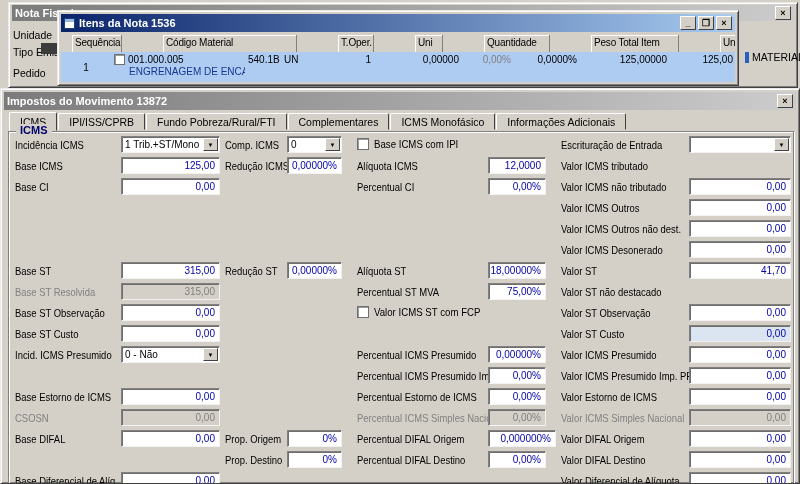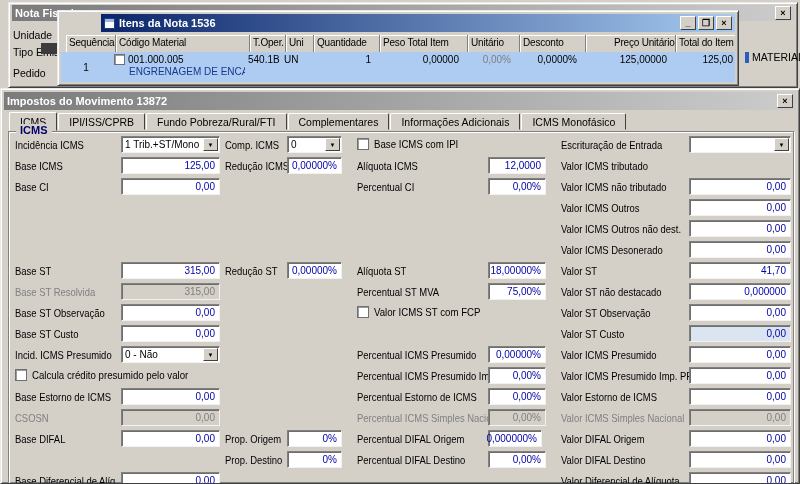--- a/index.html
+++ b/index.html
@@ -4,38 +4,38 @@
 <style>
   *{margin:0;padding:0;box-sizing:border-box;}
   html,body{width:800px;height:484px;overflow:hidden;}
   body{font-family:"Liberation Sans",sans-serif;font-size:11px;color:#000;background:#d4d0c8;}
   #stage{position:relative;width:800px;height:484px;background:#d4d0c8;overflow:hidden;}
 
   .win{position:absolute;background:#d4d0c8;border:1px solid;border-color:#e9e9e9 #404040 #404040 #e9e9e9;
        box-shadow:inset 1px 1px 0 #ffffff, inset -1px -1px 0 #808080;}
   .tbar{position:absolute;left:3px;right:3px;top:3px;height:18px;display:flex;align-items:center;
         padding:0 3px;gap:4px;overflow:hidden;}
-  .tbar.blue{background:linear-gradient(90deg,#0a246a,#a6caf0);margin-left:40px;}
+  .tbar.blue{background:linear-gradient(90deg,#0a246a,#a6caf0);}
   .tbar.gray{background:linear-gradient(90deg,#7b7b7b,#cccccc);}
   .ttxt{color:#fff;font-weight:bold;font-size:11px;white-space:nowrap;}
   .tbtns{margin-left:auto;display:flex;gap:2px;}
   .wbtn{width:16px;height:14px;background:#d4d0c8;border:1px solid;border-color:#fff #404040 #404040 #fff;
         font-size:9px;line-height:12px;text-align:center;font-weight:bold;color:#000;cursor:default;}
 
   
   #win-nf{left:8px;top:2px;width:790px;height:86px;}
   #win-nf .tbar{top:2px;height:16px;}
   .nf-lab{position:absolute;font-size:10.5px;white-space:nowrap;text-align:right;}
   .nf-dark{position:absolute;left:32px;top:40px;width:21px;height:11px;background:#3c3c3c;}
   .nf-mat{position:absolute;left:736px;top:48px;display:flex;align-items:center;gap:3px;font-size:10.5px;white-space:nowrap;}
   .nf-matbar{width:4px;height:11px;background:#2a5fc0;display:inline-block;}
 
   
   #win-items{left:57px;top:10px;width:682px;height:76px;}
-  #items-head{position:absolute;left:8px;right:3px;top:24px;height:25px;display:flex;background:#d4d0c8;overflow:hidden;}
+  #items-head{position:absolute;left:14px;right:3px;top:24px;height:25px;display:flex;background:#d4d0c8;overflow:hidden;gap:41px;}
   .hcell{flex:0 0 auto;border-right:1px solid #808080;border-bottom:1px solid #808080;
          box-shadow:inset 1px 1px 0 #fff;padding:2px 2px 0 3px;font-size:10px;letter-spacing:-0.2px;
          white-space:nowrap;overflow:hidden;}
   #items-body{position:absolute;left:3px;right:3px;top:41px;bottom:3px;background:#fff;overflow:hidden;}
   .irow{display:flex;height:30px;background:#aecbf2;}
   .icell{flex:0 0 auto;padding:2px 4px 0 3px;font-size:10px;white-space:nowrap;overflow:hidden;}
   .icell.r{text-align:right;}
   .icell.gray{color:#808080;}
   .c-seq{display:flex;align-items:center;justify-content:center;padding:0;}
   .codline{display:flex;align-items:center;gap:3px;}
@@ -144,22 +144,22 @@
       <span class="ttxt">Impostos do Movimento 13872</span>
       <span class="tbtns">
         <span class="wbtn">×</span>
       </span>
     </div>
     <div id="tabs">
         <div class="tab active">ICMS</div>
         <div class="tab">IPI/ISS/CPRB</div>
         <div class="tab">Fundo Pobreza/Rural/FTI</div>
         <div class="tab">Complementares</div>
+        <div class="tab">ICMS Monofásico</div>
         <div class="tab">Informações Adicionais</div>
-        <div class="tab">ICMS Monofásico</div>
       </div>
     <div id="groupbox"></div>
     <div id="legend">ICMS</div>
     <div id="fields">
         <div class="fld-label" style="left: 14px; top: 50px;">Incidência ICMS</div>
         <div class="sel" style="left: 120px; top: 47px; width: 99px;">
           <span class="sel-val">1 Trib.+ST/Mono</span>
           <span class="sel-btn">▼</span>
         </div>
         <div class="fld-label" style="left: 224px; top: 50px;">Comp. ICMS</div>
@@ -201,21 +201,20 @@
         <div class="fld" style="left: 286px; top: 173px; width: 55px;">0,00000%</div>
         <div class="fld-label" style="left: 356px; top: 176px;">Alíquota ST</div>
         <div class="fld" style="left: 487px; top: 173px; width: 58px;">18,00000%</div>
         <div class="fld-label" style="left: 560px; top: 176px;">Valor ST</div>
         <div class="fld" style="left: 688px; top: 173px; width: 102px;">41,70</div>
         <div class="fld-label dis" style="left: 14px; top: 197px;">Base ST Resolvida</div>
         <div class="fld dis" style="left: 120px; top: 194px; width: 99px;">315,00</div>
         <div class="fld-label" style="left: 356px; top: 197px;">Percentual ST MVA</div>
         <div class="fld" style="left: 487px; top: 194px; width: 58px;">75,00%</div>
         <div class="fld-label" style="left: 560px; top: 197px;">Valor ST não destacado</div>
-        <div class="fld" style="left: 688px; top: 194px; width: 102px;">0,000000</div>
         <div class="fld-label" style="left: 14px; top: 218px;">Base ST Observação</div>
         <div class="fld" style="left: 120px; top: 215px; width: 99px;">0,00</div>
         <div class="chkrow" style="left: 356px; top: 217px;">
           <span class="chk"></span>
           <span class="chk-lab">Valor ICMS ST com FCP</span>
         </div>
         <div class="fld-label" style="left: 560px; top: 218px;">Valor ST Observação</div>
         <div class="fld" style="left: 688px; top: 215px; width: 102px;">0,00</div>
         <div class="fld-label" style="left: 14px; top: 239px;">Base ST Custo</div>
         <div class="fld" style="left: 120px; top: 236px; width: 99px;">0,00</div>
@@ -223,24 +222,20 @@
         <div class="fld hl" style="left: 688px; top: 236px; width: 102px;">0,00</div>
         <div class="fld-label" style="left: 14px; top: 260px;">Incid. ICMS Presumido</div>
         <div class="sel" style="left: 120px; top: 257px; width: 99px;">
           <span class="sel-val">0 - Não</span>
           <span class="sel-btn">▼</span>
         </div>
         <div class="fld-label" style="left: 356px; top: 260px;">Percentual ICMS Presumido</div>
         <div class="fld" style="left: 487px; top: 257px; width: 58px;">0,00000%</div>
         <div class="fld-label" style="left: 560px; top: 260px;">Valor ICMS Presumido</div>
         <div class="fld" style="left: 688px; top: 257px; width: 102px;">0,00</div>
-        <div class="chkrow" style="left: 14px; top: 280px;">
-          <span class="chk"></span>
-          <span class="chk-lab">Calcula crédito presumido pelo valor</span>
-        </div>
         <div class="fld-label" style="left: 356px; top: 281px;">Percentual ICMS Presumido Imp. PR</div>
         <div class="fld" style="left: 487px; top: 278px; width: 58px;">0,00%</div>
         <div class="fld-label" style="left: 560px; top: 281px;">Valor ICMS Presumido Imp. PR</div>
         <div class="fld" style="left: 688px; top: 278px; width: 102px;">0,00</div>
         <div class="fld-label" style="left: 14px; top: 302px;">Base Estorno de ICMS</div>
         <div class="fld" style="left: 120px; top: 299px; width: 99px;">0,00</div>
         <div class="fld-label" style="left: 356px; top: 302px;">Percentual Estorno de ICMS</div>
         <div class="fld" style="left: 487px; top: 299px; width: 58px;">0,00%</div>
         <div class="fld-label" style="left: 560px; top: 302px;">Valor Estorno de ICMS</div>
         <div class="fld" style="left: 688px; top: 299px; width: 102px;">0,00</div>
@@ -248,21 +243,21 @@
         <div class="fld dis" style="left: 120px; top: 320px; width: 99px;">0,00</div>
         <div class="fld-label dis" style="left: 356px; top: 323px;">Percentual ICMS Simples Nacional</div>
         <div class="fld dis" style="left: 487px; top: 320px; width: 58px;">0,00%</div>
         <div class="fld-label dis" style="left: 560px; top: 323px;">Valor ICMS Simples Nacional</div>
         <div class="fld dis" style="left: 688px; top: 320px; width: 102px;">0,00</div>
         <div class="fld-label" style="left: 14px; top: 344px;">Base DIFAL</div>
         <div class="fld" style="left: 120px; top: 341px; width: 99px;">0,00</div>
         <div class="fld-label" style="left: 224px; top: 344px;">Prop. Origem</div>
         <div class="fld" style="left: 286px; top: 341px; width: 55px;">0%</div>
         <div class="fld-label" style="left: 356px; top: 344px;">Percentual DIFAL Origem</div>
-        <div class="fld" style="left: 487px; top: 341px; width: 54px;">0,000000%</div>
+        <div class="fld" style="left: 487px; top: 341px; width: 68px;">0,000000%</div>
         <div class="fld-label" style="left: 560px; top: 344px;">Valor DIFAL Origem</div>
         <div class="fld" style="left: 688px; top: 341px; width: 102px;">0,00</div>
         <div class="fld-label" style="left: 224px; top: 365px;">Prop. Destino</div>
         <div class="fld" style="left: 286px; top: 362px; width: 55px;">0%</div>
         <div class="fld-label" style="left: 356px; top: 365px;">Percentual DIFAL Destino</div>
         <div class="fld" style="left: 487px; top: 362px; width: 58px;">0,00%</div>
         <div class="fld-label" style="left: 560px; top: 365px;">Valor DIFAL Destino</div>
         <div class="fld" style="left: 688px; top: 362px; width: 102px;">0,00</div>
         <div class="fld-label" style="left: 14px; top: 386px;">Base Diferencial de Alíq.</div>
         <div class="fld" style="left: 120px; top: 383px; width: 99px;">0,00</div>

